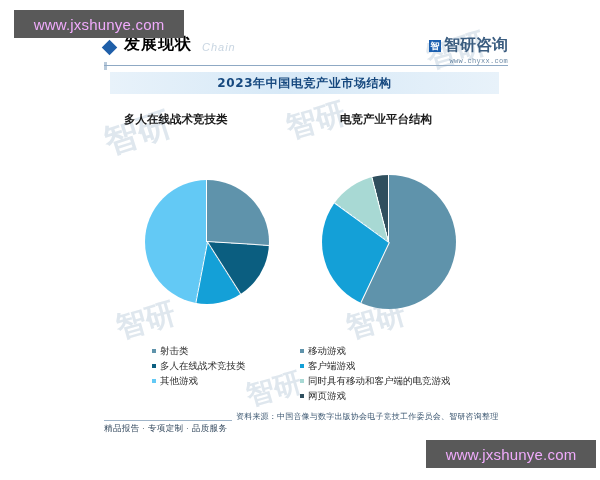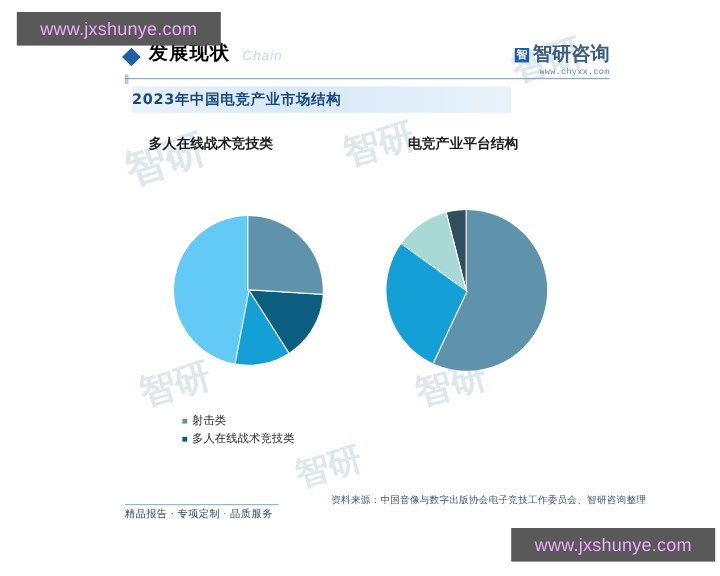--- a/index.html
+++ b/index.html
@@ -77,23 +77,23 @@
   .hdr-rule{
     position:absolute;left:104px;top:65px;width:404px;height:0;
     border-top:1px solid #8fa9c4;
   }
   .hdr-rule-accent{
     position:absolute;left:104px;top:62px;width:3px;height:8px;background:#b9cadb;
   }
 
   
   .banner{
-    position:absolute;left:110px;top:72px;width:316px;height:22px;
+    position:absolute;left:110px;top:72px;width:389px;height:22px;
     background:linear-gradient(90deg,#e8f2fa 0%,#d7e9f7 45%,#e8f2fa 100%);
-    display:flex;align-items:center;
+    display:flex;align-items:center;justify-content:center;
   }
   .banner-text{
     font-size:12px;font-weight:bold;color:#17497f;letter-spacing:.6px;
     font-family:"DejaVu Sans","Liberation Sans",sans-serif;
   }
 
   
   .chart-heading{
     position:absolute;font-size:11.5px;color:#1b1b1b;
     font-family:"DejaVu Serif","Liberation Serif",serif;
@@ -136,21 +136,20 @@
   .footer-left{
     position:absolute;left:104px;top:423px;
     font-size:8.5px;color:#34495e;letter-spacing:.4px;
     font-family:Liberation Serif, serif;
   }
   .footer-source{
     position:absolute;left:236px;top:411px;
     font-size:8px;color:#3d5872;letter-spacing:.2px;
     font-family:"DejaVu Sans","Liberation Sans",sans-serif;
     white-space:nowrap;
-    margin-left:40px;
   }
 </style>
 </head>
 <body>
 
 <div id="slide">
 
   <div class="bg-left"></div>
   <div class="bg-right"></div>
 
@@ -206,20 +205,42 @@
 
   <div class="legend" id="legend-left">
       <div class="legend-item">
         <span class="legend-swatch" style="background: rgb(95, 147, 171);"></span>
         <span class="legend-label">射击类</span>
       </div>
       <div class="legend-item">
         <span class="legend-swatch" style="background: rgb(11, 94, 128);"></span>
         <span class="legend-label">多人在线战术竞技类</span>
       </div>
+      <div class="legend-item">
+        <span class="legend-swatch" style="background: rgb(99, 201, 245);"></span>
+        <span class="legend-label">其他游戏</span>
+      </div>
+    </div>
+  <div class="legend" id="legend-right">
+      <div class="legend-item">
+        <span class="legend-swatch" style="background: rgb(95, 147, 171);"></span>
+        <span class="legend-label">移动游戏</span>
+      </div>
+      <div class="legend-item">
+        <span class="legend-swatch" style="background: rgb(20, 160, 215);"></span>
+        <span class="legend-label">客户端游戏</span>
+      </div>
+      <div class="legend-item">
+        <span class="legend-swatch" style="background: rgb(168, 217, 212);"></span>
+        <span class="legend-label">同时具有移动和客户端的电竞游戏</span>
+      </div>
+      <div class="legend-item">
+        <span class="legend-swatch" style="background: rgb(47, 79, 94);"></span>
+        <span class="legend-label">网页游戏</span>
+      </div>
     </div>
 
   <div class="footer-rule"></div>
   <div class="footer-left">精品报告 · 专项定制 · 品质服务</div>
   <div class="footer-source">资料来源：中国音像与数字出版协会电子竞技工作委员会、智研咨询整理</div>
 
   <div class="wm-bar" id="wm-top">www.jxshunye.com</div>
   <div class="wm-bar" id="wm-bottom">www.jxshunye.com</div>
 
 </div>

